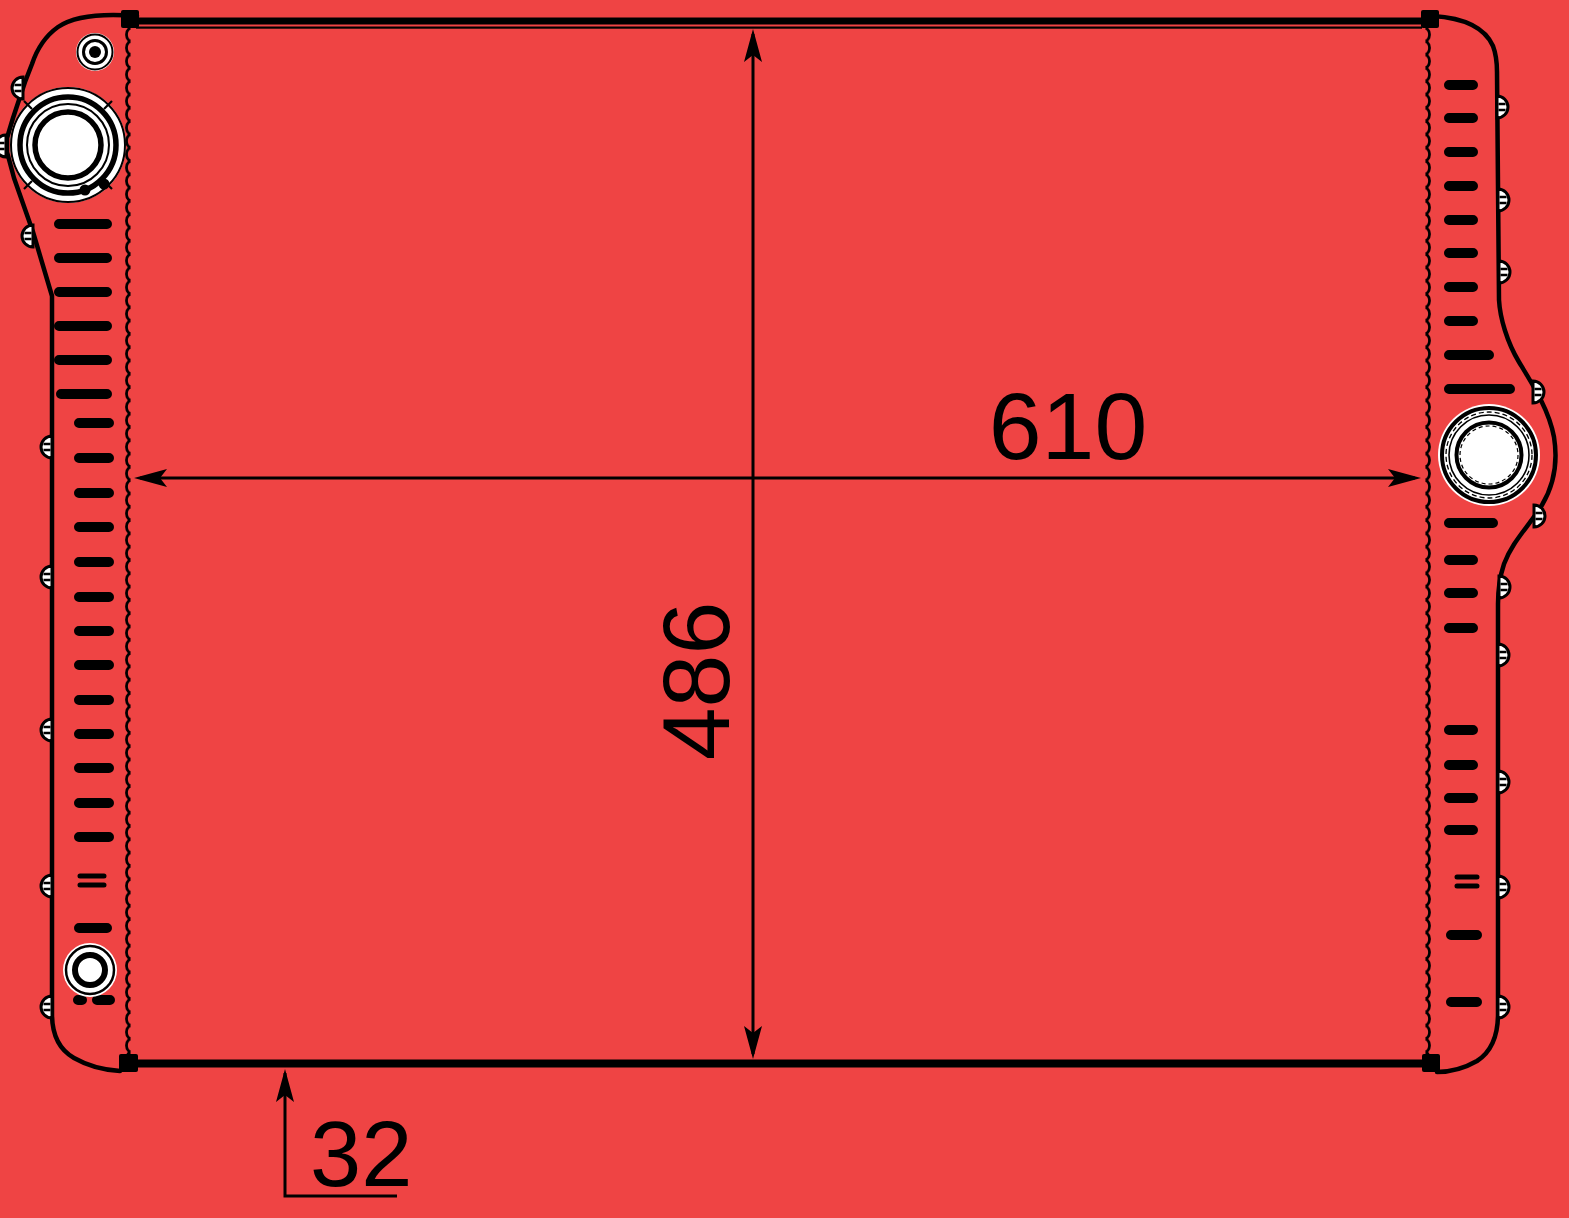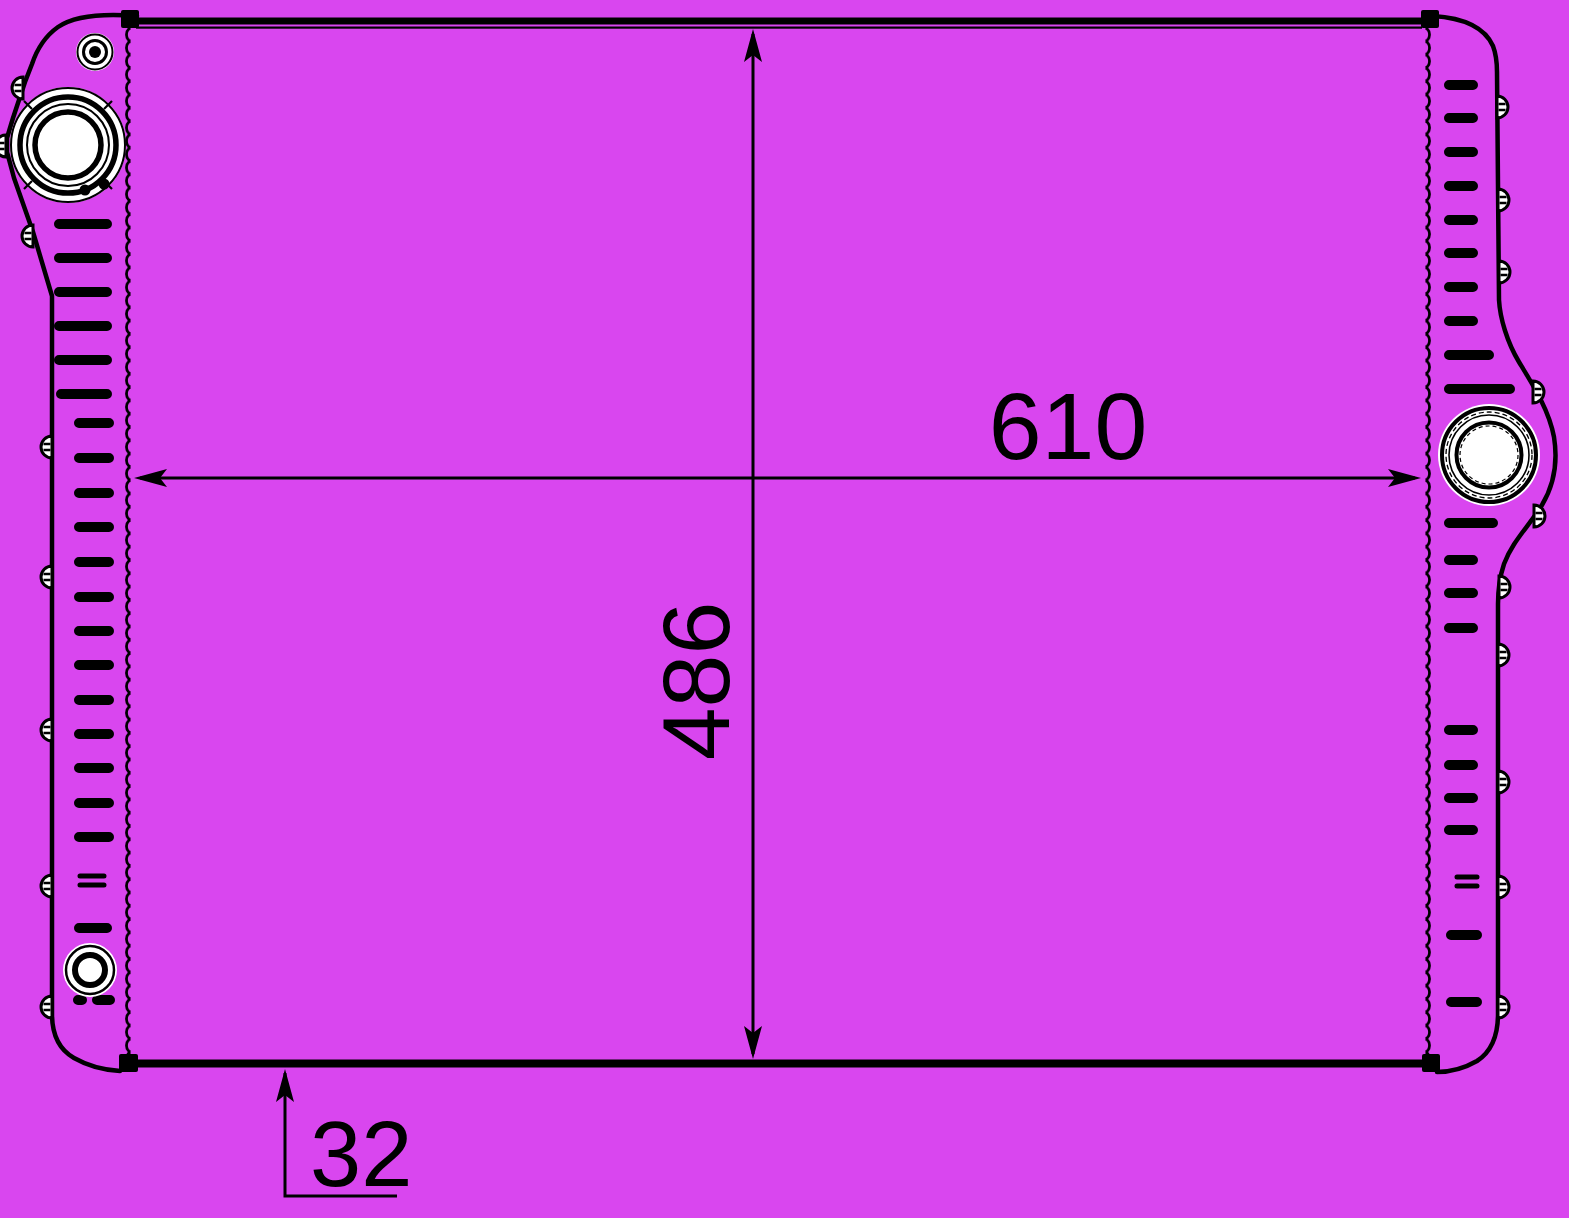--- a/index.html
+++ b/index.html
@@ -1,16 +1,16 @@
 <!DOCTYPE html>
 <html><head>
 <meta charset="utf-8">
 <style>
   html,body{margin:0;padding:0;background:#ffffff;}
-  .stage{position:relative;width:1569px;height:1218px;background:#d946ef;overflow:hidden;}
+  .stage{position:relative;width:1569px;height:1218px;background:#ef4444;overflow:hidden;}
   svg{display:block;width:100%;height:100%;}
   .dim-text{font-family:"Liberation Sans", sans-serif;fill:#000;}
   .dim-line{stroke:#000;stroke-width:3;fill:none;}
   .outline{stroke:#000;stroke-width:4.5;fill:none;stroke-linejoin:round;stroke-linecap:round;}
   .hatch{stroke:#000;stroke-width:10;stroke-linecap:round;fill:none;}
   .hatch-thin{stroke:#000;stroke-width:5;stroke-linecap:round;fill:none;}
   .ring{fill:none;stroke:#000;}
 </style>
 </head>
 <body>

